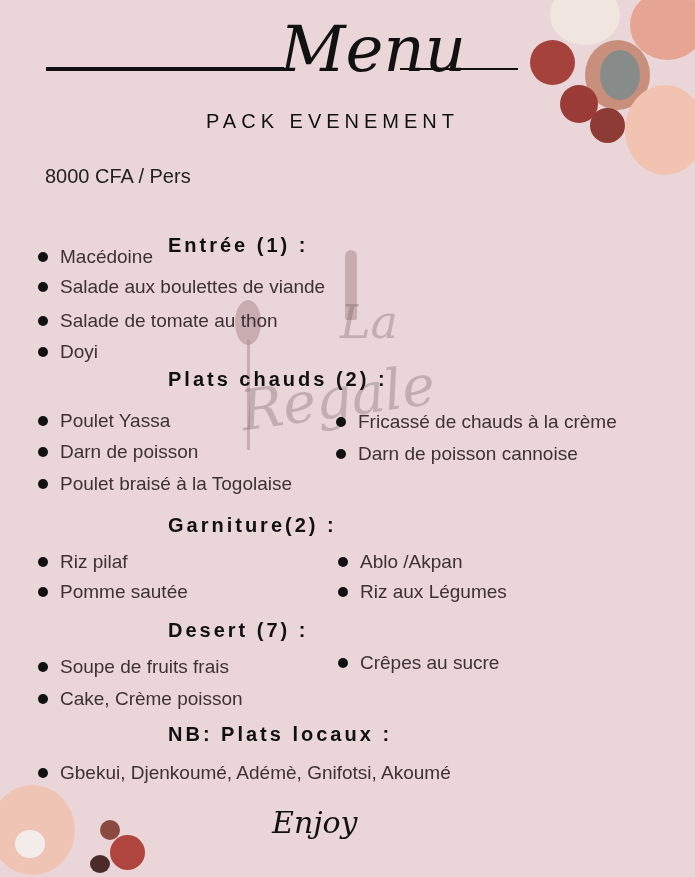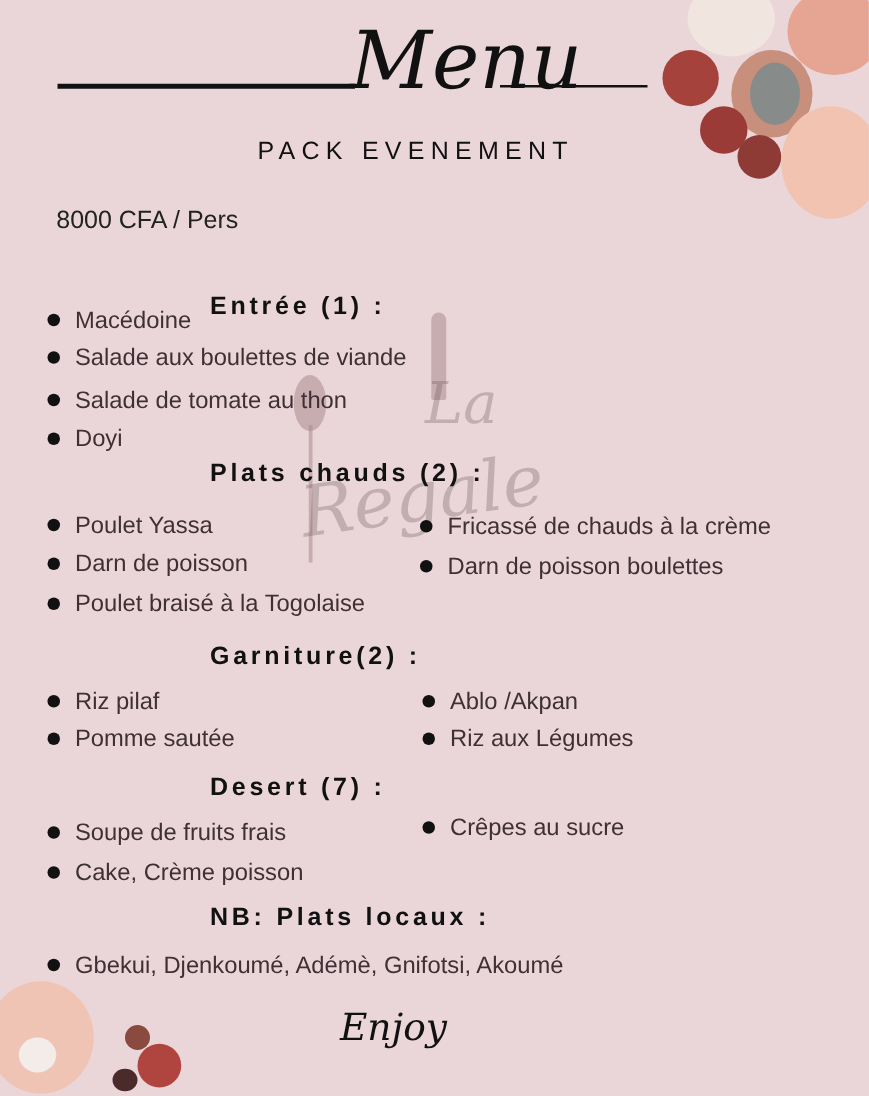--- a/index.html
+++ b/index.html
@@ -56,21 +56,21 @@
 <div class="item" style="left:38px;top:246px;"><span class="dot"></span><span>Macédoine</span></div>
 <div class="item" style="left:38px;top:276px;"><span class="dot"></span><span>Salade  aux boulettes de viande</span></div>
 <div class="item" style="left:38px;top:310px;"><span class="dot"></span><span>Salade de tomate au thon</span></div>
 <div class="item" style="left:38px;top:341px;"><span class="dot"></span><span>Doyi</span></div>
 
 <div class="heading" style="left:168px;top:368px;">Plats chauds (2) :</div>
 <div class="item" style="left:38px;top:410px;"><span class="dot"></span><span>Poulet Yassa</span></div>
 <div class="item" style="left:38px;top:441px;"><span class="dot"></span><span>Darn de poisson</span></div>
 <div class="item" style="left:38px;top:473px;"><span class="dot"></span><span>Poulet braisé à la Togolaise</span></div>
 <div class="item" style="left:336px;top:411px;"><span class="dot"></span><span>Fricassé de chauds à la crème</span></div>
-<div class="item" style="left:336px;top:443px;"><span class="dot"></span><span>Darn de poisson boulettes</span></div>
+<div class="item" style="left:336px;top:443px;"><span class="dot"></span><span>Darn de poisson cannoise</span></div>
 
 <div class="heading" style="left:168px;top:514px;">Garniture(2) :</div>
 <div class="item" style="left:38px;top:551px;"><span class="dot"></span><span>Riz pilaf</span></div>
 <div class="item" style="left:38px;top:581px;"><span class="dot"></span><span>Pomme sautée</span></div>
 <div class="item" style="left:338px;top:551px;"><span class="dot"></span><span>Ablo /Akpan</span></div>
 <div class="item" style="left:338px;top:581px;"><span class="dot"></span><span>Riz aux Légumes</span></div>
 
 <div class="heading" style="left:168px;top:619px;">Desert (7) :</div>
 <div class="item" style="left:38px;top:656px;"><span class="dot"></span><span>Soupe de fruits frais</span></div>
 <div class="item" style="left:38px;top:688px;"><span class="dot"></span><span>Cake, Crème poisson</span></div>

